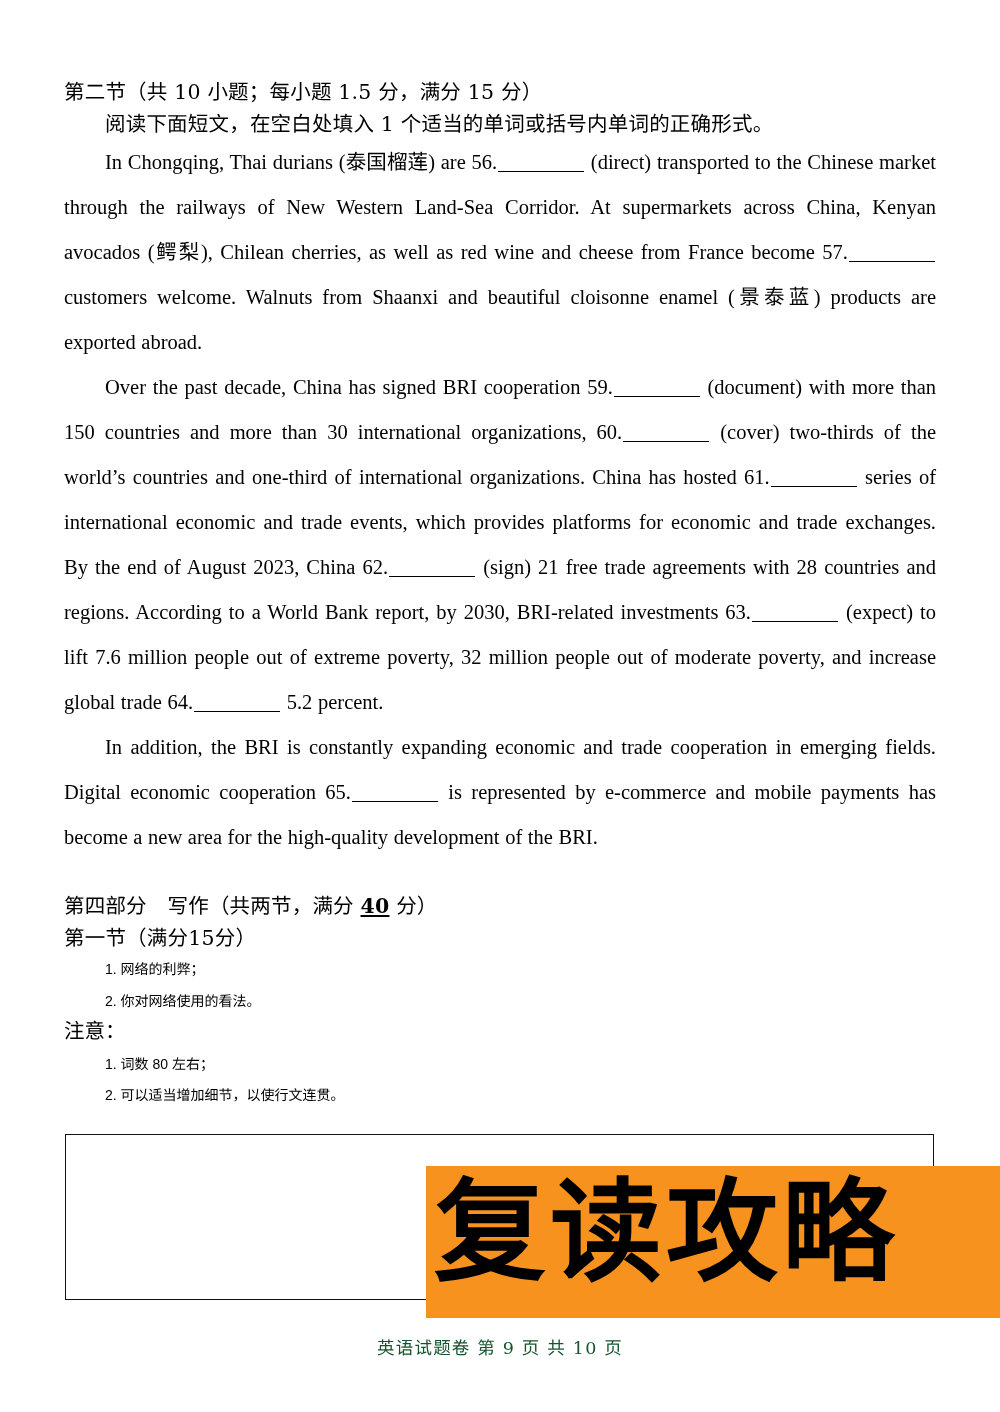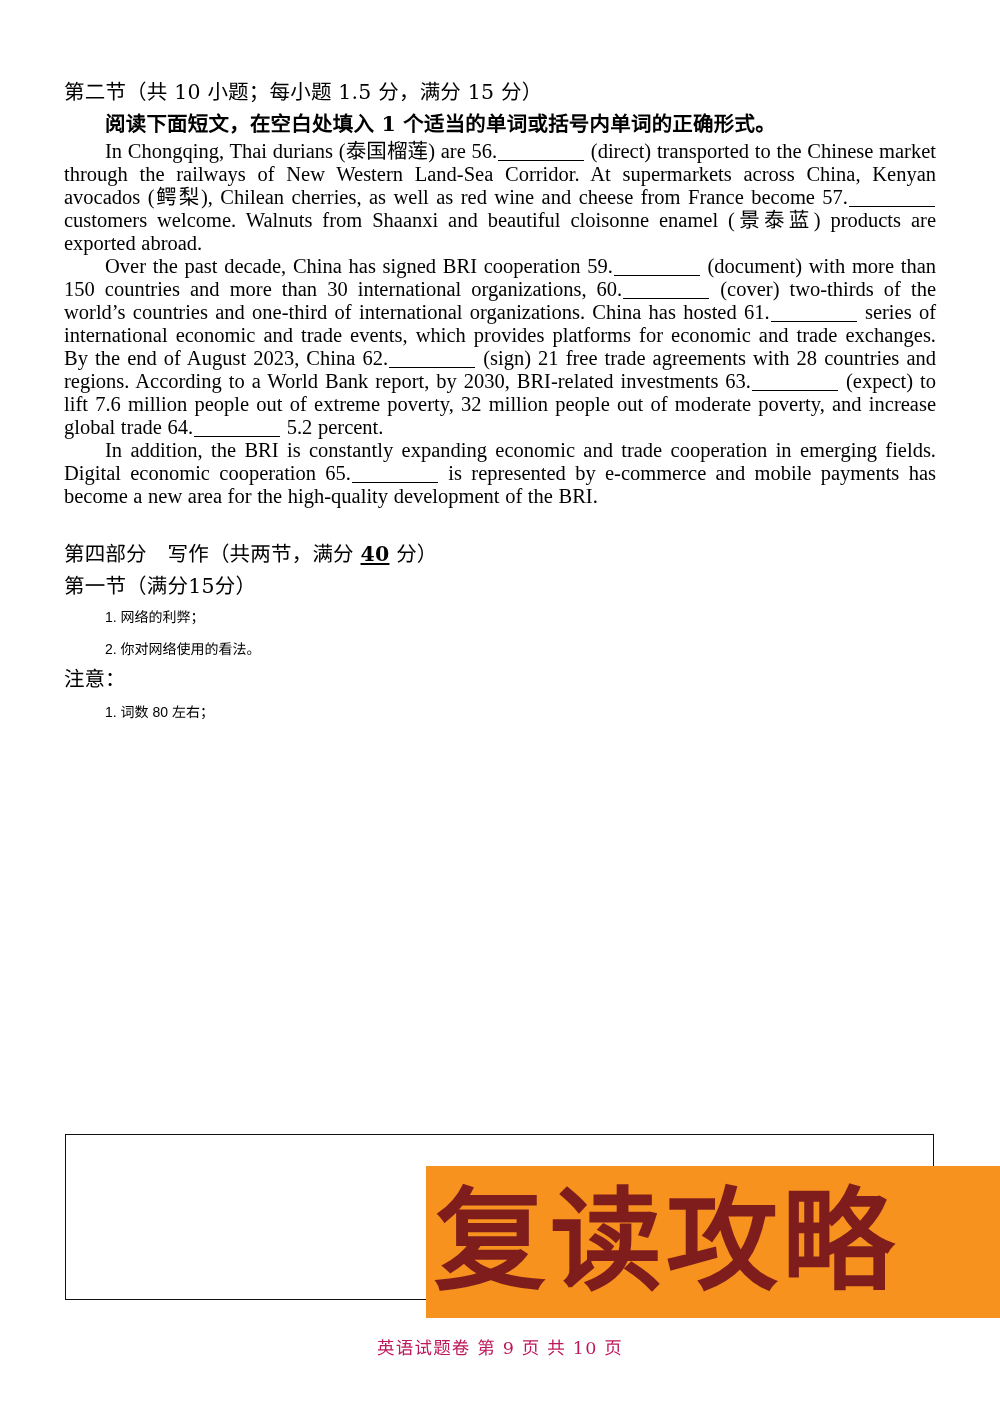--- a/index.html
+++ b/index.html
@@ -42,26 +42,25 @@
 
   .section-head {
     font-family: "DejaVu Serif", "Liberation Serif", serif;
     font-size: 20.5px;
     line-height: 32px;
     letter-spacing: 0.2px;
   }
 
   .indent-cn {
     text-indent: 41px;
-    font-weight: bold;
   }
 
   .para {
     font-size: 20.5px;
-    line-height: 23px;
+    line-height: 45px;
     text-align: justify;
     text-align-last: left;
     text-indent: 41px;
     margin: 0;
     word-spacing: 0.5px;
     hyphens: none;
   }
 
   
   .blank {
@@ -103,40 +102,40 @@
     width: 590px;
     height: 152px;
     background: #F7921E;
     overflow: hidden;
   }
   #watermark .wm-text {
     position: absolute;
     left: 8px;
     top: 50%;
     transform: translateY(-50%);
-    font-family: Liberation Serif, serif;
+    font-family: Liberation Mono, monospace;
     font-weight: bold;
     font-size: 112px;
     line-height: 1;
-    color: #7f1d1d;
+    color: #000000;
     letter-spacing: 4px;
     white-space: nowrap;
   }
 
   
   #footer {
     position: absolute;
     left: 0;
     top: 1334px;
     width: 1000px;
     text-align: center;
     font-family: "DejaVu Serif", "Liberation Serif", serif;
     font-size: 17.5px;
     letter-spacing: 1.2px;
-    color: #be185d;
+    color: #14532d;
   }
   .spacer-md { height: 30px; }
 </style>
 </head>
 <body>
 
 <div id="page">
 
   <div class="content">
 
@@ -157,20 +156,21 @@
 
     <div class="section-head">第一节（满分15分）</div>
 
 
     <div class="li">1. 网络的利弊；</div>
     <div class="li">2. 你对网络使用的看法。</div>
 
     <div class="cn">注意：</div>
 
     <div class="li">1. 词数 80 左右；</div>
+    <div class="li">2. 可以适当增加细节，以使行文连贯。</div>
 
   </div>
 
   <div id="answer-box"></div>
 
   <div id="watermark">
     <span class="wm-text">复读攻略</span>
   </div>
 
   <div id="footer">英语试题卷 第 9 页 共 10 页</div>

